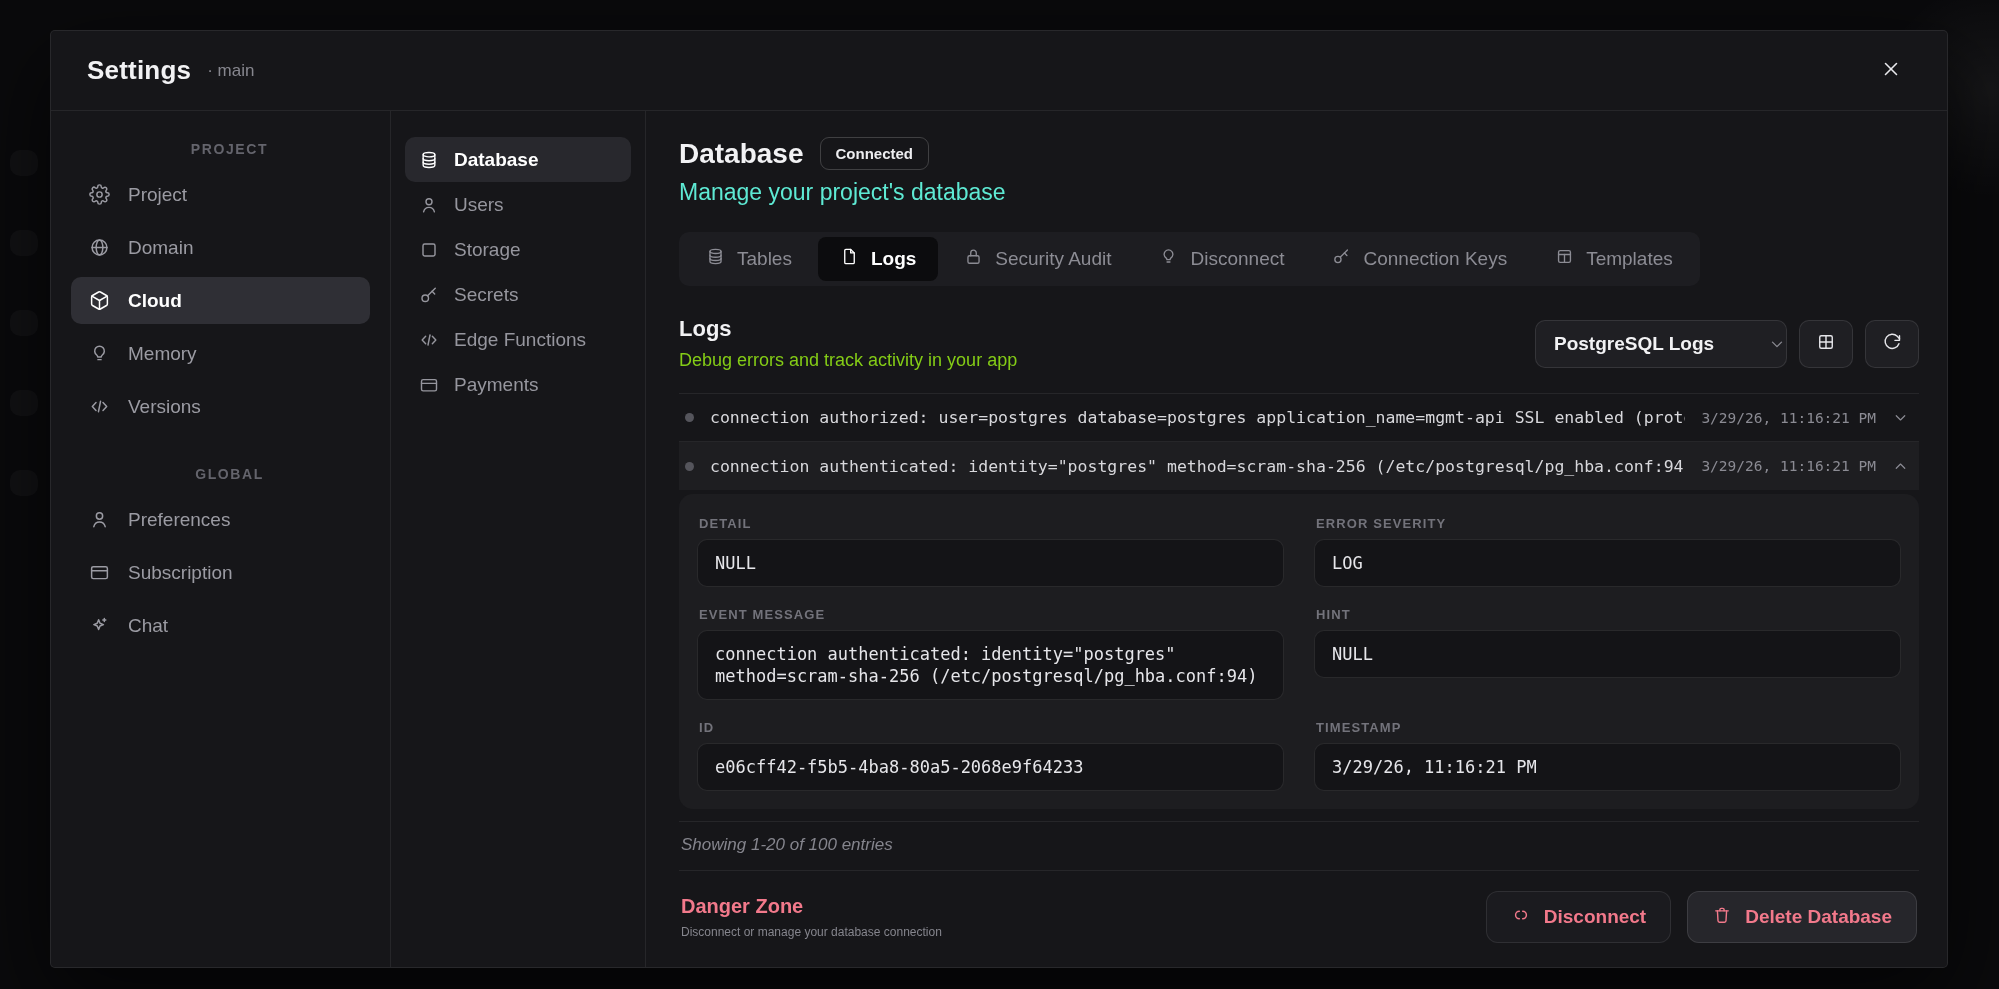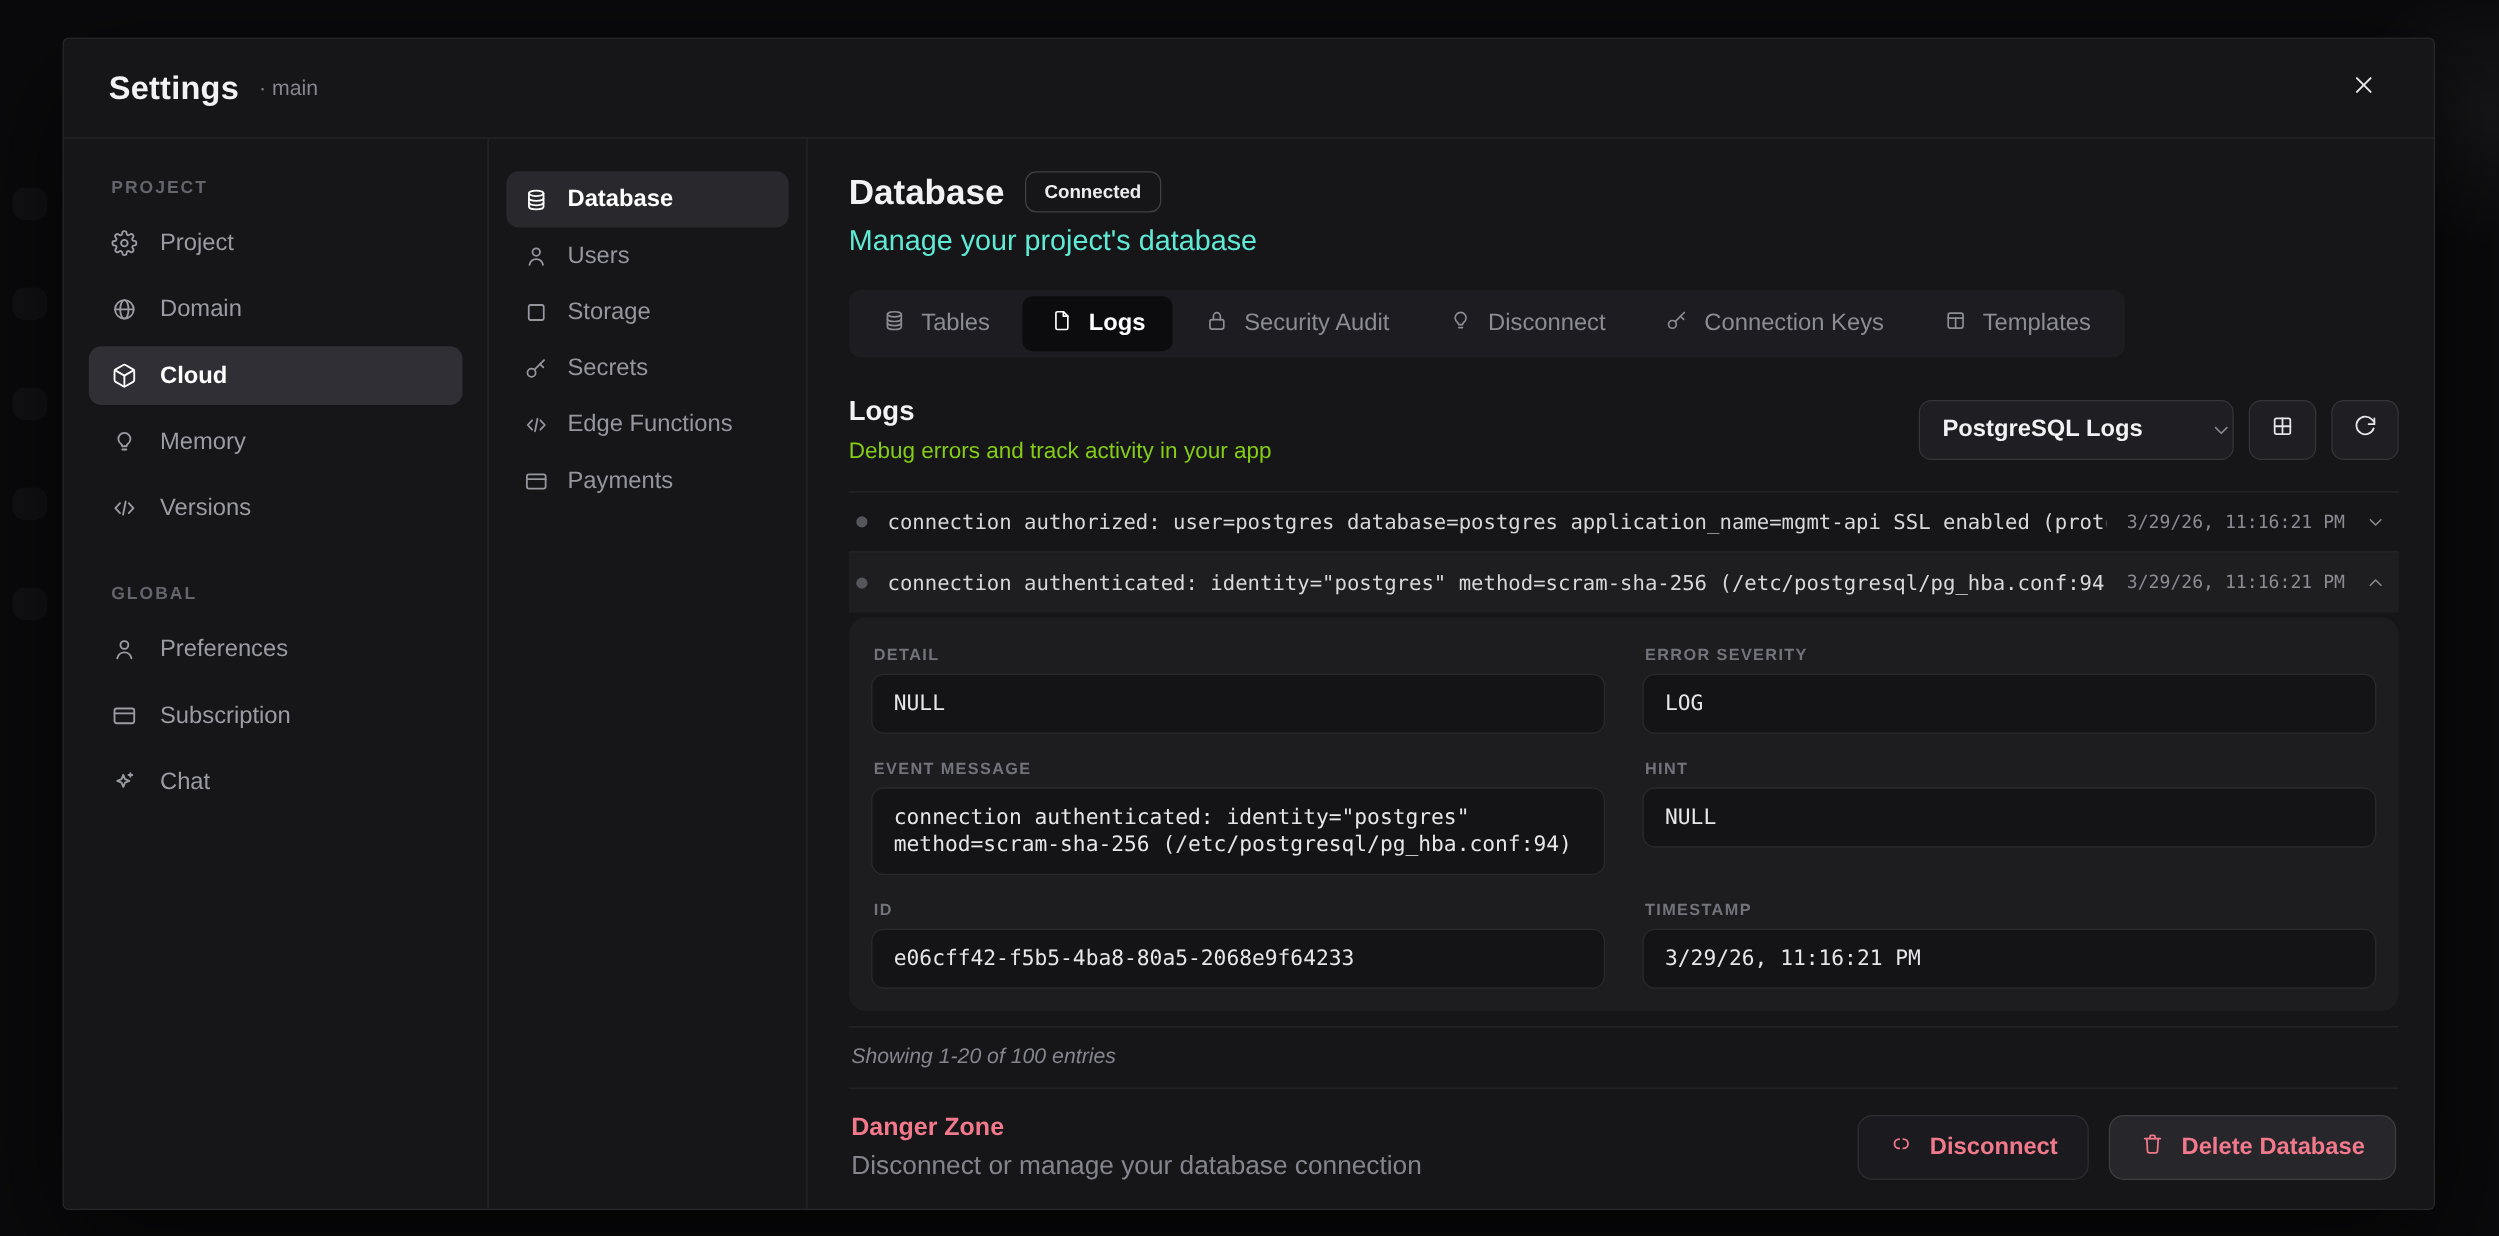--- a/index.html
+++ b/index.html
@@ -28,21 +28,21 @@
   .modal-title { font-size:26px; font-weight:700; letter-spacing:0.2px; }
   .modal-branch { margin-left:16px; color:#86868e; font-size:17px; }
   .close-btn { margin-left:auto; width:40px; height:40px; display:flex; align-items:center;
     justify-content:center; color:#e8e8ec; cursor:pointer; border-radius:8px; }
   .close-btn svg { width:22px; height:22px; }
 
   .modal-body { flex:1; display:flex; min-height:0; }
 
   
   .nav-left { width:340px; flex:0 0 340px; border-right:1px solid rgba(255,255,255,0.07);
-    padding:30px 20px 16px; }
+    padding:30px 20px 16px;text-align:center; }
   .nav-section-label { font-size:14px; font-weight:700; letter-spacing:1.6px;
     color:#64646c; margin:0 0 14px 18px; }
   .nav-left .nav-item { display:flex; align-items:center; gap:18px; height:47px;
     padding:0 18px; border-radius:10px; color:#9b9ba3; font-size:19px; cursor:pointer;
     margin-bottom:6px; }
   .nav-left .nav-item.active { background:#2f2f35; color:#ffffff; font-weight:600; }
   .nav-item .ico { display:flex; }
   .nav-item .ico svg { width:21px; height:21px; }
   .nav-gap { height:30px; }
 
@@ -108,21 +108,21 @@
   .page-prev,.page-next { display:flex; align-items:center; gap:10px; color:#a2a2aa;
     font-size:18px; font-weight:600; cursor:pointer; }
   .page-prev svg,.page-next svg { width:15px; height:15px; color:#8b8b93; }
   .page-num { min-width:44px; height:44px; display:flex; align-items:center; justify-content:center;
     font-size:18px; font-weight:700; color:#d4d4d8; border-radius:11px; cursor:pointer; padding:0 8px; }
   .page-num.active { background:#6467e2; color:#ffffff; }
 
   .danger-zone { display:flex; align-items:center; justify-content:space-between;
     border-top:1px solid rgba(255,255,255,0.07); padding:20px 2px 26px; margin-top:2px; }
   .danger-title { font-size:20px; font-weight:700; color:#f2798b; }
-  .danger-subtitle { margin-top:7px; font-size:21px; color:#85858d; }
+  .danger-subtitle { margin-top:7px; font-size:12px; color:#85858d; }
   .danger-actions { display:flex; gap:16px; }
   .danger-btn { display:flex; align-items:center; gap:13px; height:52px; padding:0 24px;
     border-radius:12px; font-size:19px; font-weight:600; color:#f2798b; cursor:pointer;
     border:1px solid rgba(255,255,255,0.09); background:#1b1b1f; }
   .danger-btn.solid { background:#26262b; border:1px solid rgba(255,255,255,0.11); }
   .danger-btn svg { width:20px; height:20px; }
 </style>
 </head>
 <body>
 

